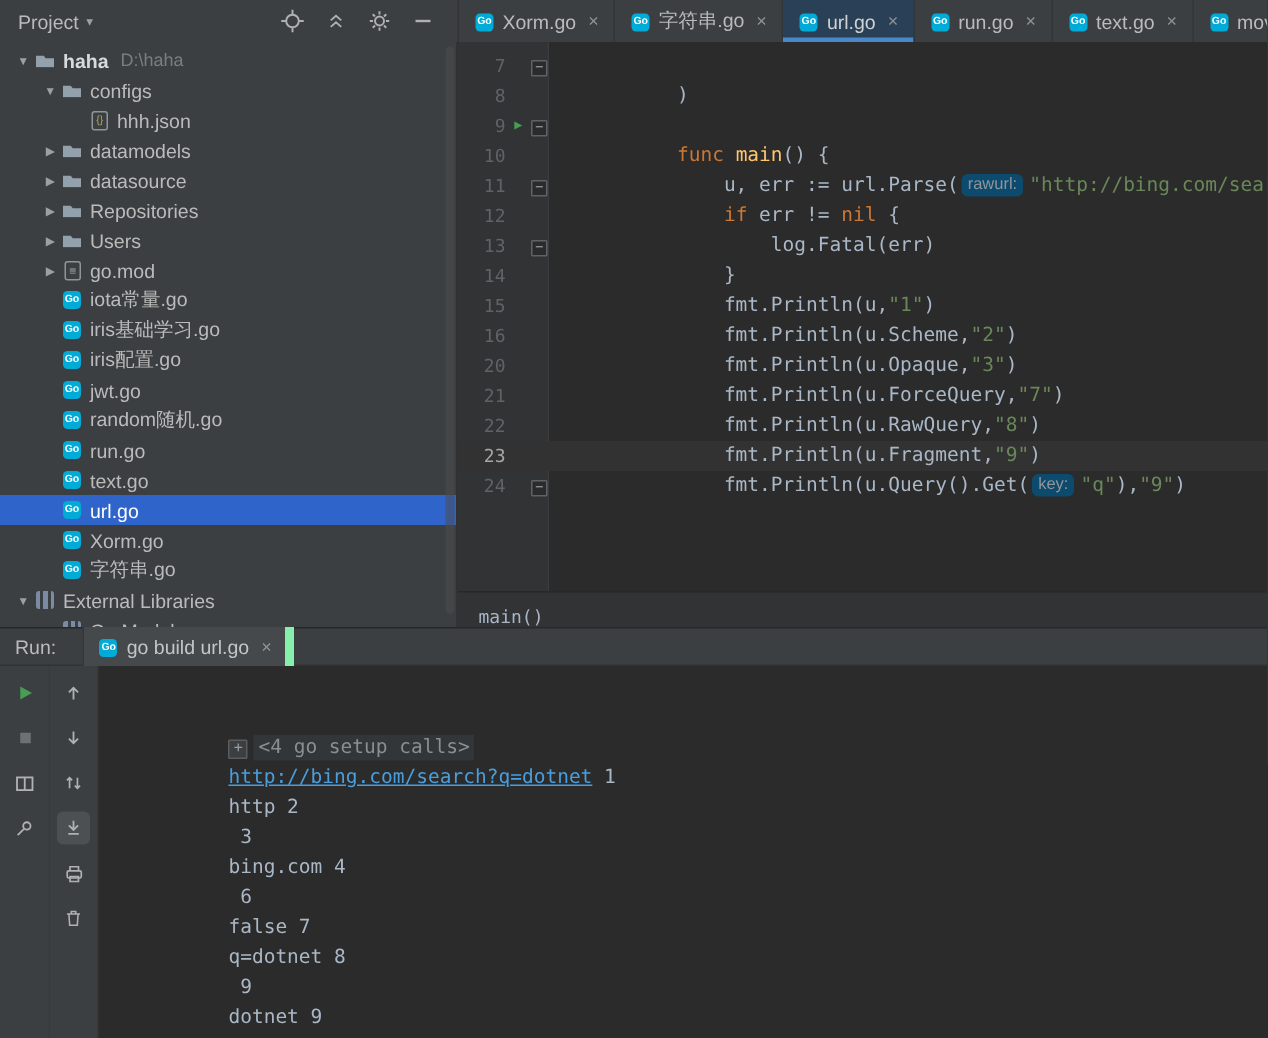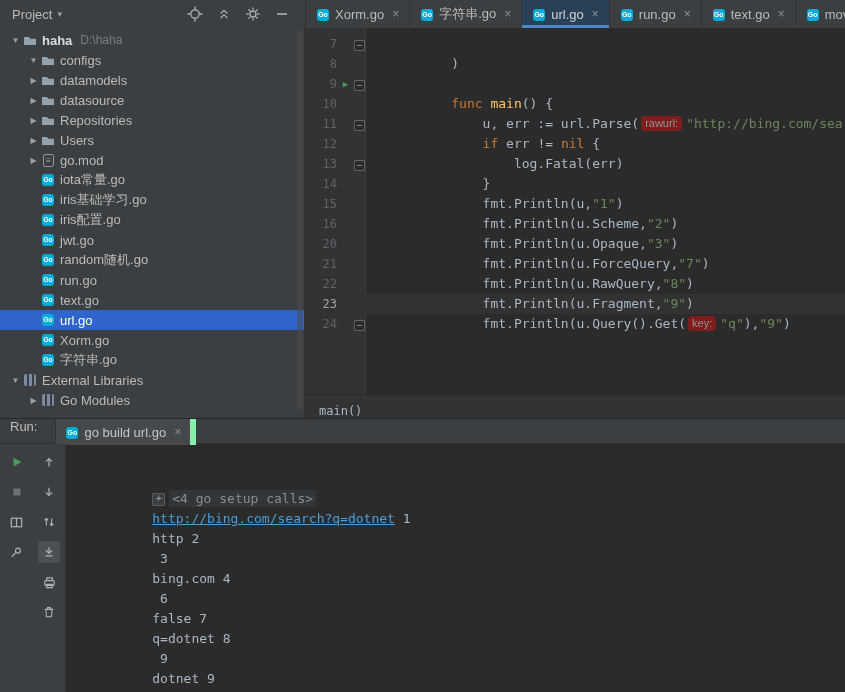--- a/index.html
+++ b/index.html
@@ -53,28 +53,28 @@
   .ln{width:32px;flex:none;text-align:right;color:#606366;font-size:12px;padding-right:2px;}
   .marker{width:13px;flex:none;text-align:center;color:#499C54;font-size:9px;}
   .foldcol{width:15px;flex:none;text-align:center;}
   .foldmark{display:inline-block;}
   .foldmark.foldbox{width:9px;height:9px;line-height:8px;border:1px solid #606366;border-radius:1px;background:#2B2B2B;color:#9DA0A3;font-size:9px;text-align:center;}
   .code{padding-left:6px;white-space:pre;color:#A9B7C6;}
   .tok.plain{color:#A9B7C6;}
   .tok.kw{color:#CC7832;}
   .tok.str{color:#6A8759;}
   .tok.fn{color:#FFC66B;}
-  .tok.hint{display:inline-block;background:#7f1d1d;color:#919599;border-radius:4px;padding:0 4px;margin:0 4px 0 2px;font-size:11px;line-height:15px;font-family:"Liberation Sans",sans-serif;vertical-align:1px;}
+  .tok.hint{display:inline-block;background:#0c4a6e;color:#919599;border-radius:4px;padding:0 4px;margin:0 4px 0 2px;font-size:11px;line-height:15px;font-family:"Liberation Sans",sans-serif;vertical-align:1px;}
 
   .context-bar{position:absolute;left:305px;top:394px;width:540px;height:24px;background:#313335;border-top:1px solid #282828;box-sizing:border-box;display:flex;align-items:flex-end;}
   .context-text{margin-left:14px;font-family:"DejaVu Sans Mono",monospace;font-size:12px;color:#A9B7C6;}
 
   
   .run-panel{position:absolute;left:0;top:418px;width:845px;height:274px;background:#2B2B2B;}
-  .run-header{height:26px;background:#3C3F41;border-top:1px solid #282828;border-bottom:1px solid #323232;display:flex;align-items:flex-start;box-sizing:border-box;}
+  .run-header{height:26px;background:#3C3F41;border-top:1px solid #282828;border-bottom:1px solid #323232;display:flex;align-items:center;box-sizing:border-box;}
   .run-label{margin-left:10px;color:#BBBBBB;font-size:13px;}
   .run-tab{margin-left:18px;height:26px;display:flex;align-items:center;gap:6px;padding:0 9px;background:#45494B;border-right:6px solid #86efac;border-left:1px solid #333638;color:#C3C6C8;font-size:13px;box-sizing:border-box;}
   .run-body{position:absolute;left:0;top:26px;right:0;bottom:0;}
   .rt-strip1{position:absolute;left:0;top:0;bottom:0;width:33px;background:#3C3F41;}
   .rt-strip2{position:absolute;left:33px;top:0;bottom:0;width:32px;background:#3C3F41;border-right:1px solid #323232;}
   .rt-btn{width:22px;height:22px;margin:7px auto 8px auto;display:flex;align-items:center;justify-content:center;border-radius:4px;}
   .rt-btn.sel{background:#4C5052;}
   .console{position:absolute;left:66px;right:0;top:0;bottom:0;overflow:hidden;padding:5px 0 0 8px;font-family:"DejaVu Sans Mono",monospace;font-size:13px;line-height:20px;color:#BBBBBB;}
   .cline{height:20px;white-space:pre;}
   .tok.link{color:#4A9EDB;text-decoration:underline;}
@@ -159,20 +159,26 @@
           <span class="ti folder"></span>
           <span class="tlabel">haha</span>
           <span class="tsub">D:\haha</span>
         </div>
         <div class="trow ind1">
           <span class="chev">▼</span>
           <span class="ti folder"></span>
           <span class="tlabel">configs</span>
           <span class="tsub"></span>
         </div>
+        <div class="trow ind2">
+          <span class="chev"></span>
+          <span class="ti json"></span>
+          <span class="tlabel">hhh.json</span>
+          <span class="tsub"></span>
+        </div>
         <div class="trow ind1">
           <span class="chev">▶</span>
           <span class="ti folder"></span>
           <span class="tlabel">datamodels</span>
           <span class="tsub"></span>
         </div>
         <div class="trow ind1">
           <span class="chev">▶</span>
           <span class="ti folder"></span>
           <span class="tlabel">datasource</span>

